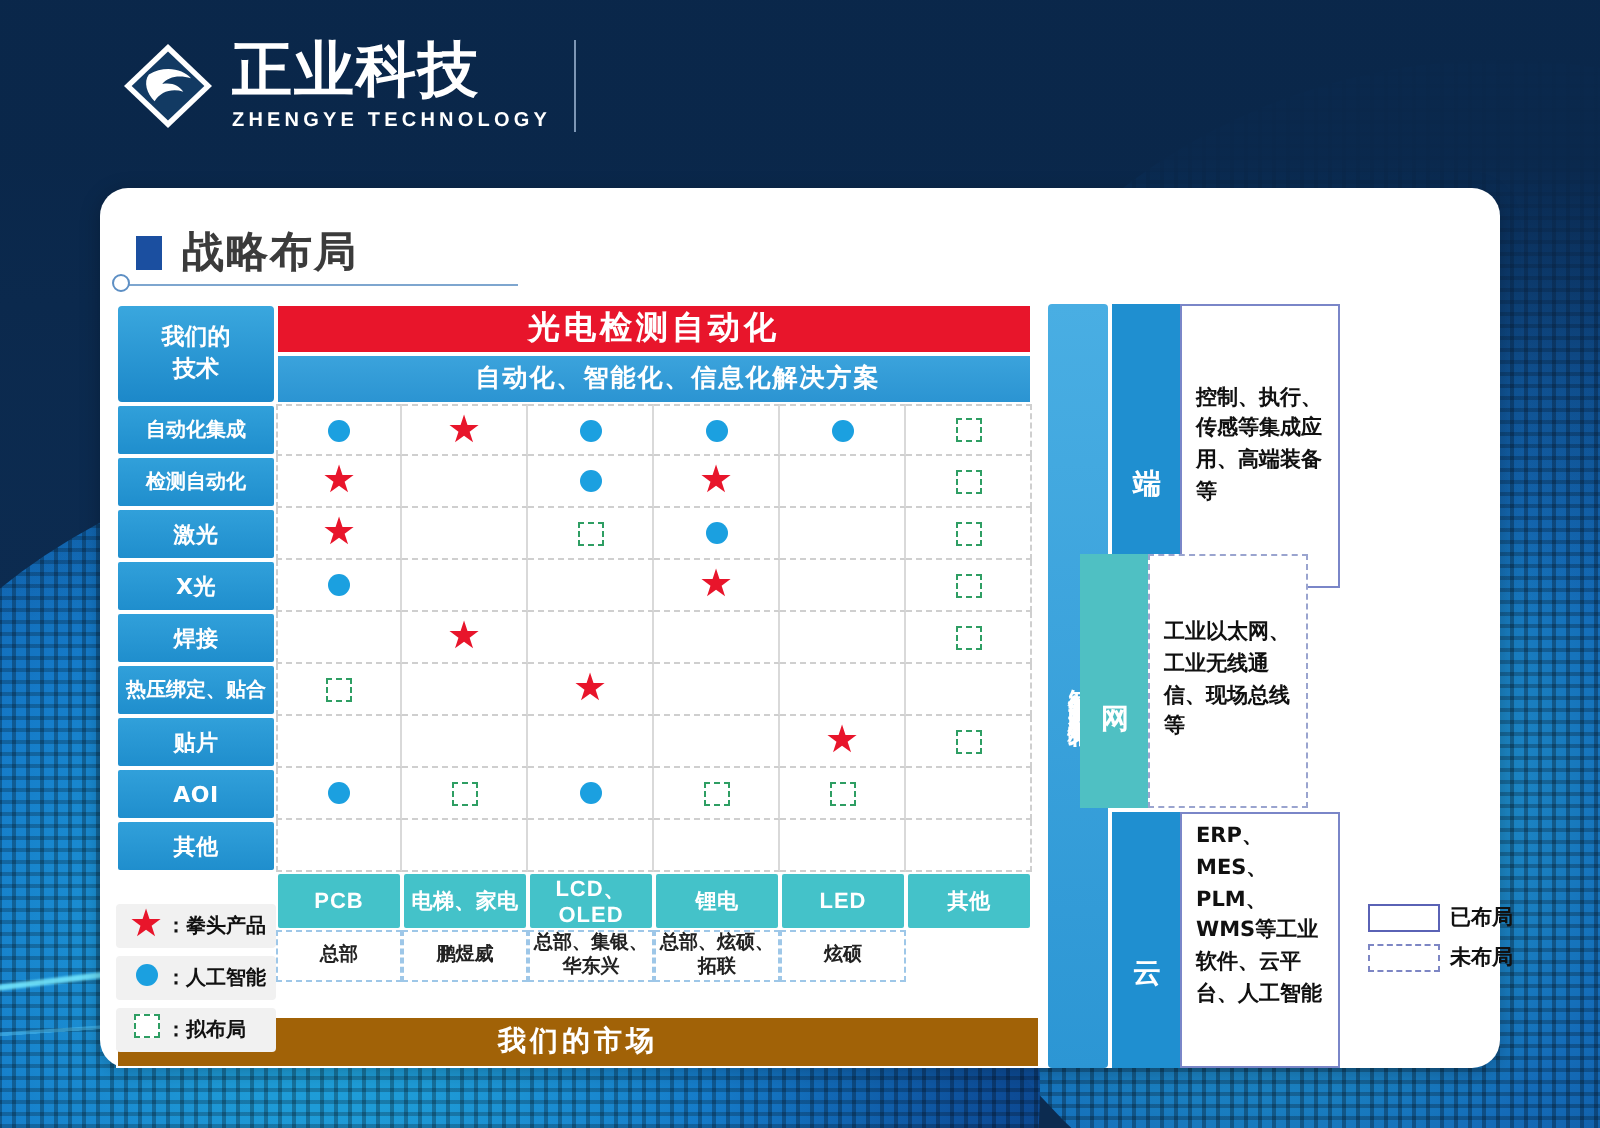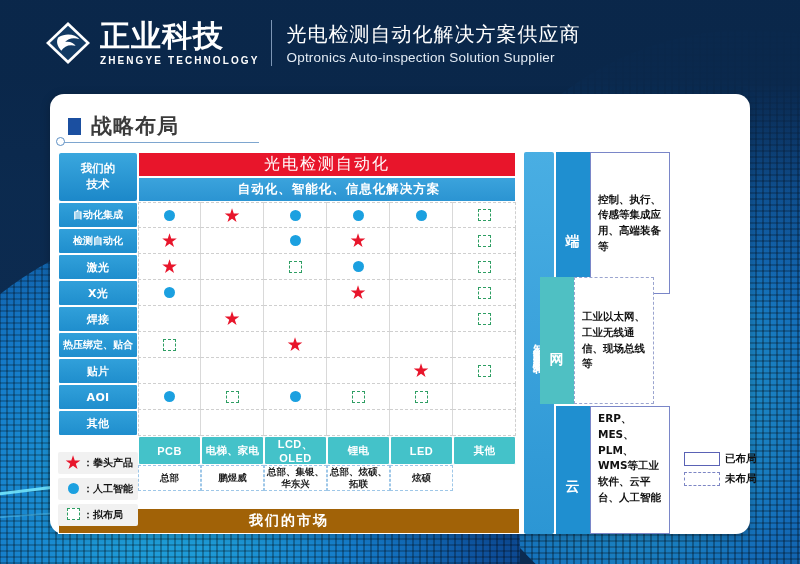--- a/index.html
+++ b/index.html
@@ -46,21 +46,21 @@
     transform: rotate(-4deg);
   }
   #bg .shade {
     position:absolute; inset:0;
     background: linear-gradient(180deg, rgba(10,39,74,.96) 0 14%, rgba(10,39,74,.25) 34%, rgba(10,39,74,0) 55%);
   }
 
   
   #header {
     position:absolute; left:0; top:0; width:800px; height:86px;
-    display:flex; align-items:center; padding-left:44px; z-index:6;
+    display:flex; align-items:center; padding-left:60px; z-index:6;
   }
   .logo-mark { width:48px; height:44px; flex:none; margin-right:8px; }
   .logo-cn {
     font-family:"DejaVu Sans","Liberation Sans",sans-serif;
     font-size:30px; font-weight:bold; color:#ffffff; letter-spacing:1px;
     line-height:1;
   }
   .logo-en {
     font-size:10px; font-weight:bold; color:#ffffff; letter-spacing:2.1px;
     margin-top:4px; text-align:center;
@@ -116,21 +116,21 @@
     border:1.3px solid #ffffff; border-radius:3px;
     color:#fff; font-size:11.5px; font-weight:bold;
     font-family:"DejaVu Sans","Liberation Sans",sans-serif;
     text-align:center; vertical-align:middle; line-height:1.35;
   }
 
   
   .banner-red {
     background:#e8152b; color:#fff; height:24px;
     font-family:"DejaVu Sans","Liberation Sans",sans-serif;
-    font-size:16px; font-weight:normal; text-align:center; letter-spacing:2px;
+    font-size:16px; font-weight:bold; text-align:center; letter-spacing:2px;
     border:1px solid #fff;
   }
   .banner-blue {
     background:linear-gradient(180deg,#3ba3dc 0%,#2b94d2 100%); color:#fff; height:24px;
     font-family:"DejaVu Sans","Liberation Sans",sans-serif;
     font-size:12.5px; font-weight:bold; text-align:center; letter-spacing:1px;
     border:1px solid #fff;
     padding-left:24px;
   }
 
@@ -256,24 +256,20 @@
   <svg class="logo-mark" viewBox="0 0 100 92">
     <path d="M50 2 L96 46 L50 90 L4 46 Z" fill="#ffffff"></path>
     <path d="M50 10 L88 46 L50 82 L12 46 Z" fill="#123a63"></path>
     <path d="M30 34 C46 24 66 28 74 38 C62 34 50 36 44 44 C54 42 62 46 66 52 C54 48 42 52 36 62 C28 54 24 42 30 34 Z" fill="#ffffff"></path>
   </svg>
   <div>
     <div class="logo-cn">正业科技</div>
     <div class="logo-en">ZHENGYE TECHNOLOGY</div>
   </div>
   <div class="logo-divider"></div>
-  <div>
-    <div class="slogan-cn">光电检测自动化解决方案供应商</div>
-    <div class="slogan-en">Optronics Auto-inspection Solution Supplier</div>
-  </div>
 </div>
 
 <div id="card"></div>
 
 <div id="title-rule"></div>
 <div id="title-dot"></div>
 <div id="sec-title">
   <div class="sq"></div>
   <div class="txt">战略布局</div>
 </div>

